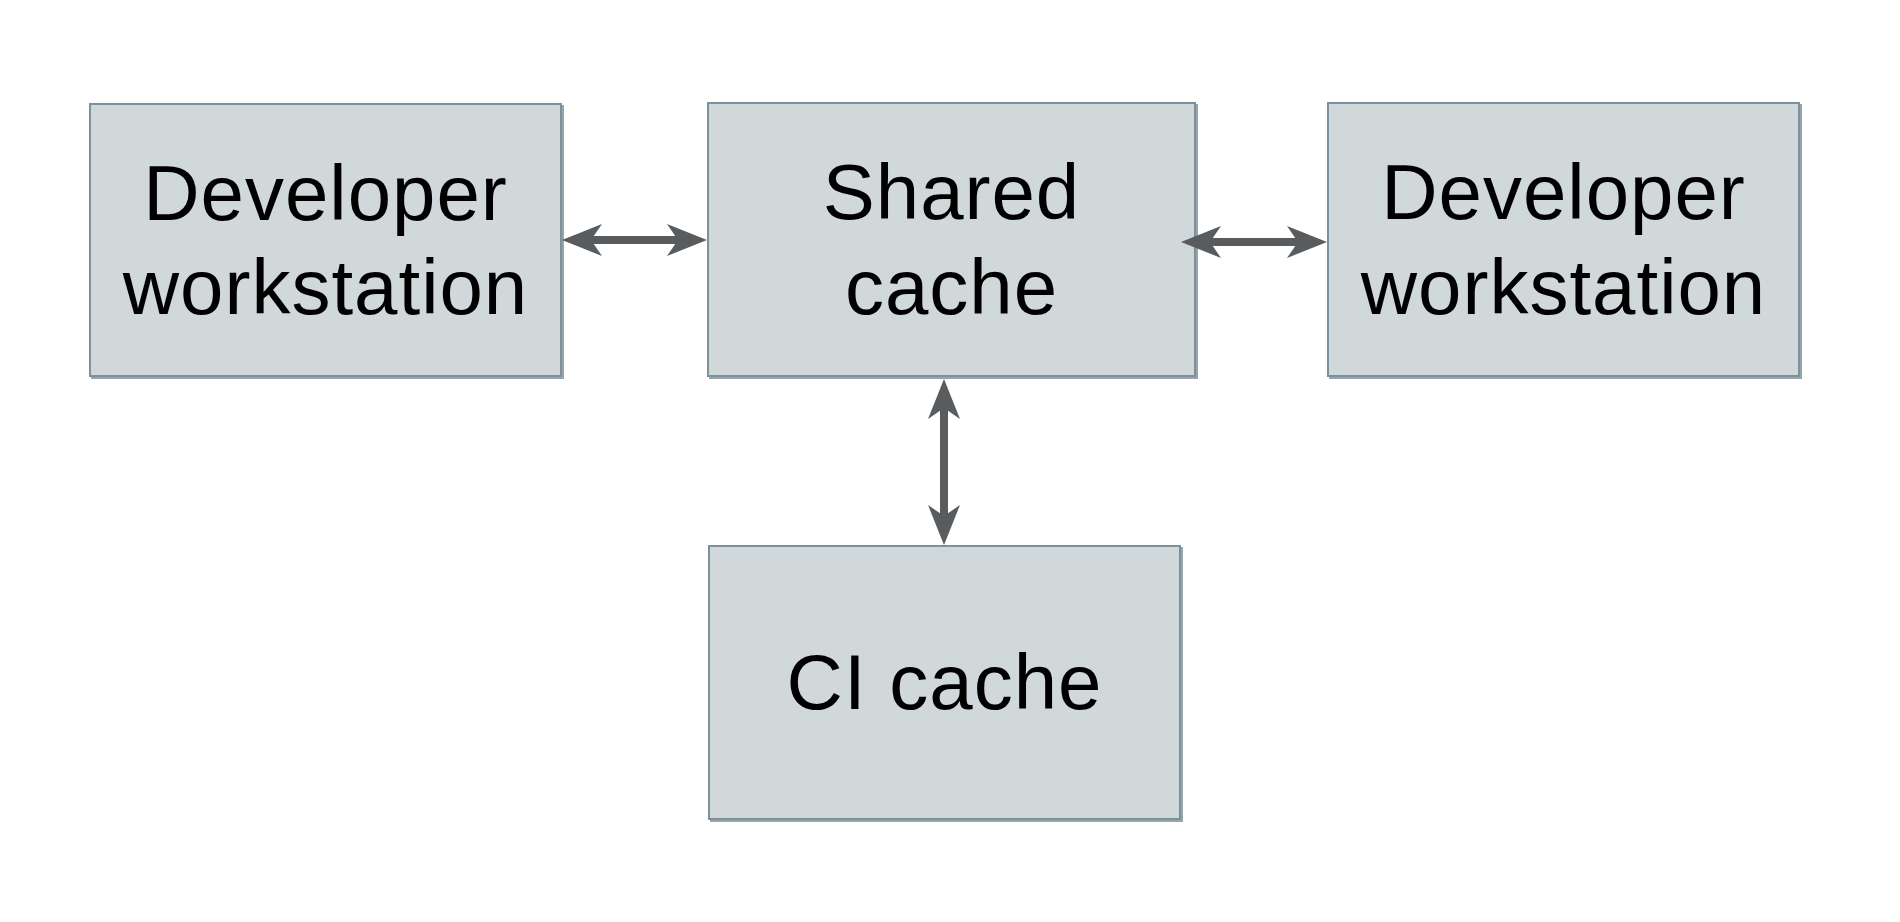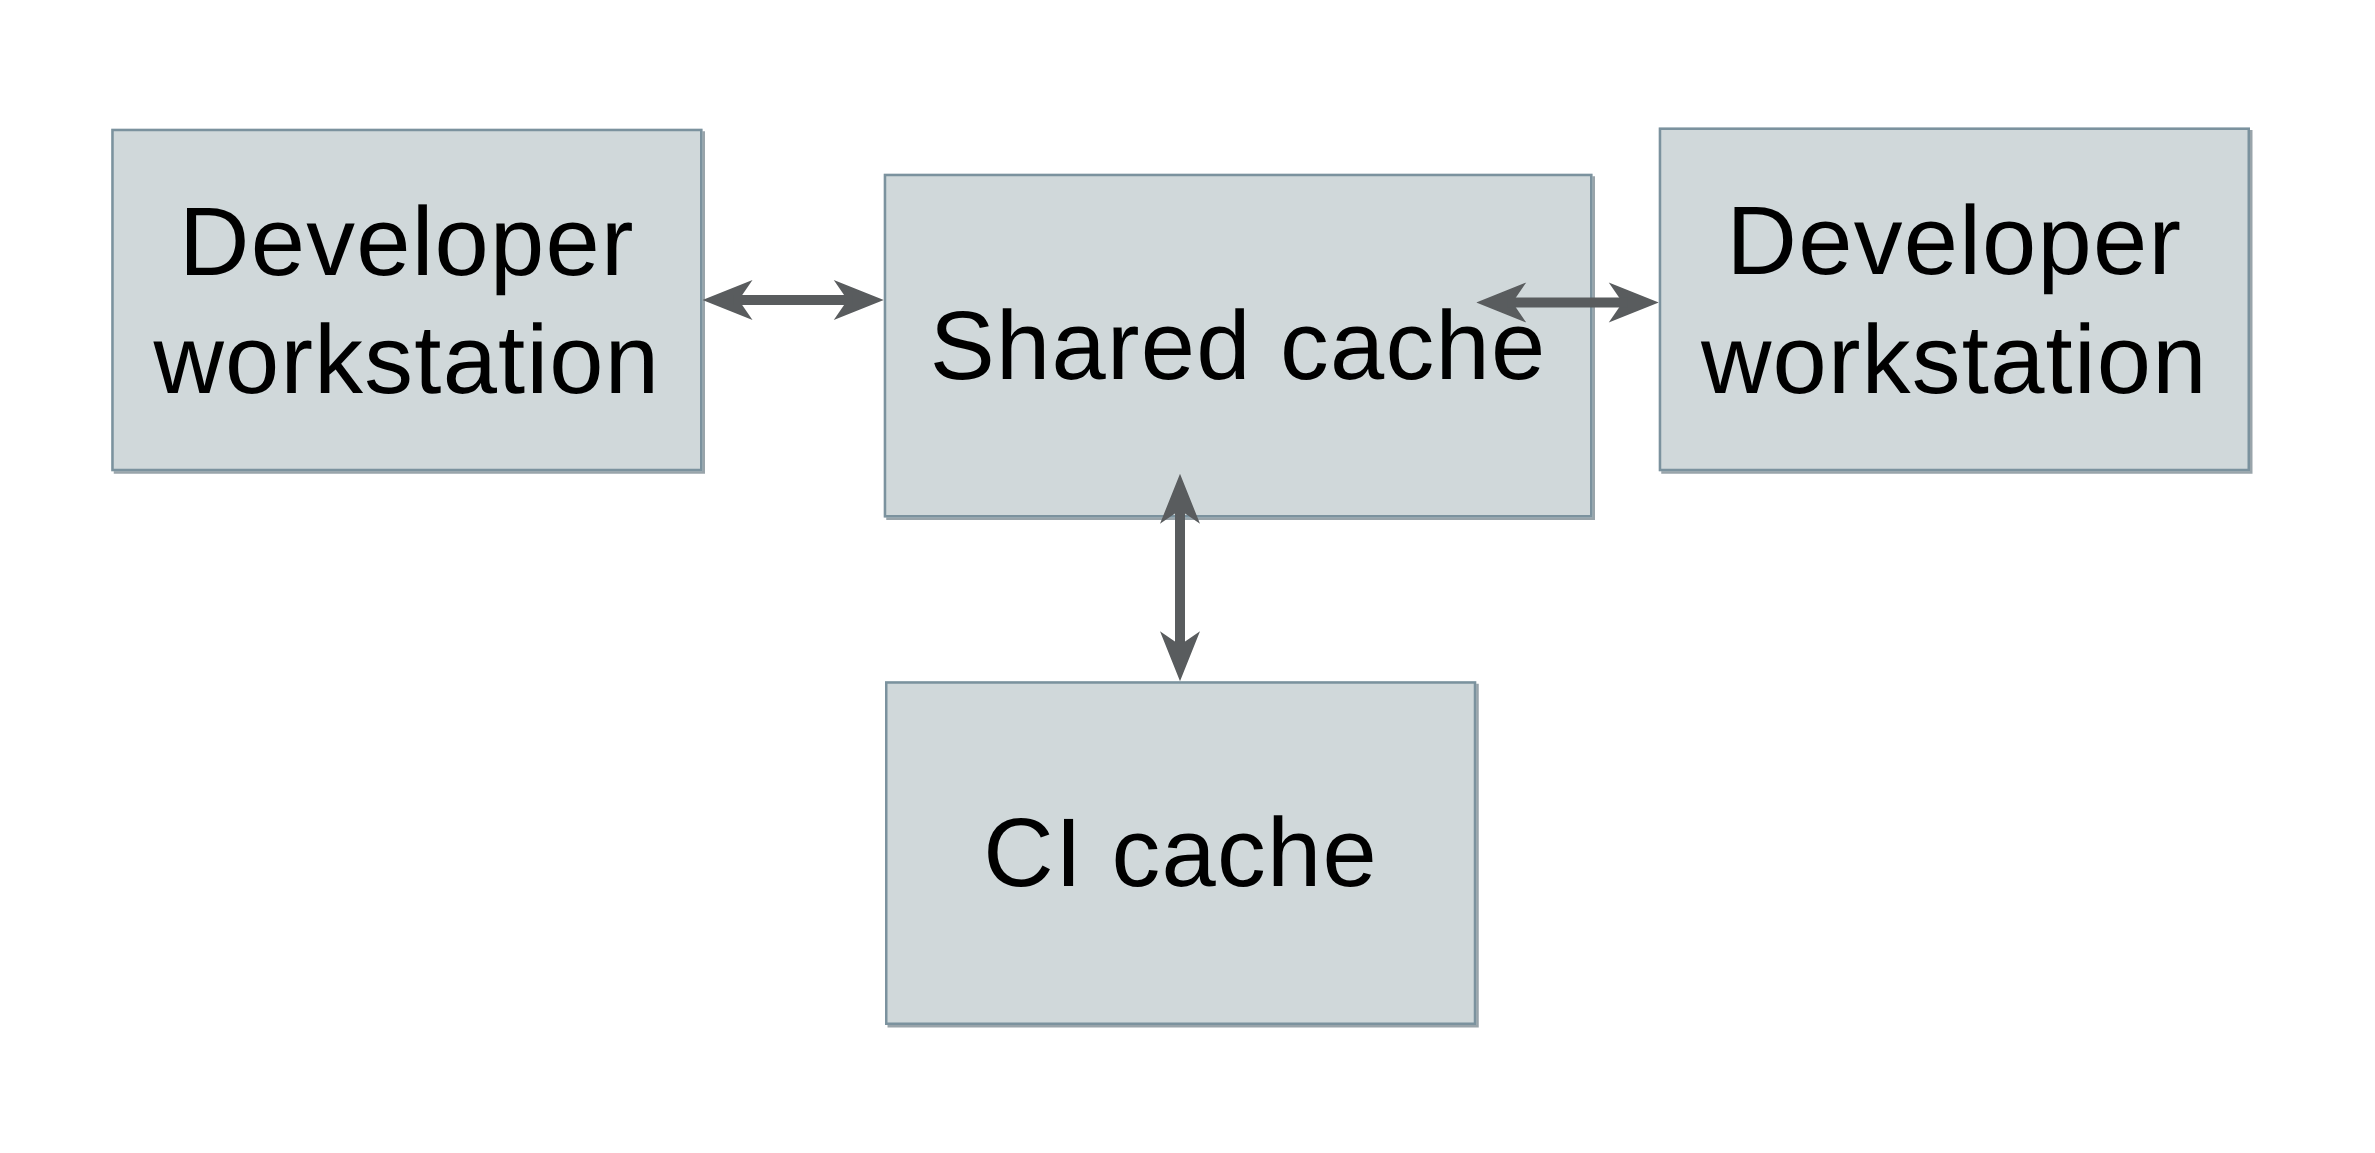--- a/index.html
+++ b/index.html
@@ -29,21 +29,21 @@
     justify-content: center;
     text-align: center;
     font-size: 78px;
     line-height: 1.21;
     letter-spacing: 1px;
     color: var(--text, #000000);
     padding: 0 10px;
     font-weight: 400;
   }
   #node-dev-left   { left: 89px;   top: 103px; width: 473px; height: 274px; }
-  #node-cache      { left: 707px;  top: 102px; width: 567px; height: 275px; margin-top: 37px; }
+  #node-cache      { left: 707px;  top: 102px; width: 489px; height: 275px; }
   #node-dev-right  { left: 1327px; top: 102px; width: 473px; height: 275px; }
   #node-ci         { left: 708px;  top: 545px; width: 473px; height: 275px; }
 
   .edge {
     position: absolute;
   }
   #edge-left  { left: 562px;  top: 220px; }
   #edge-right { left: 1181px; top: 222px; }
   #edge-down  { left: 924px;  top: 379px; }
 

